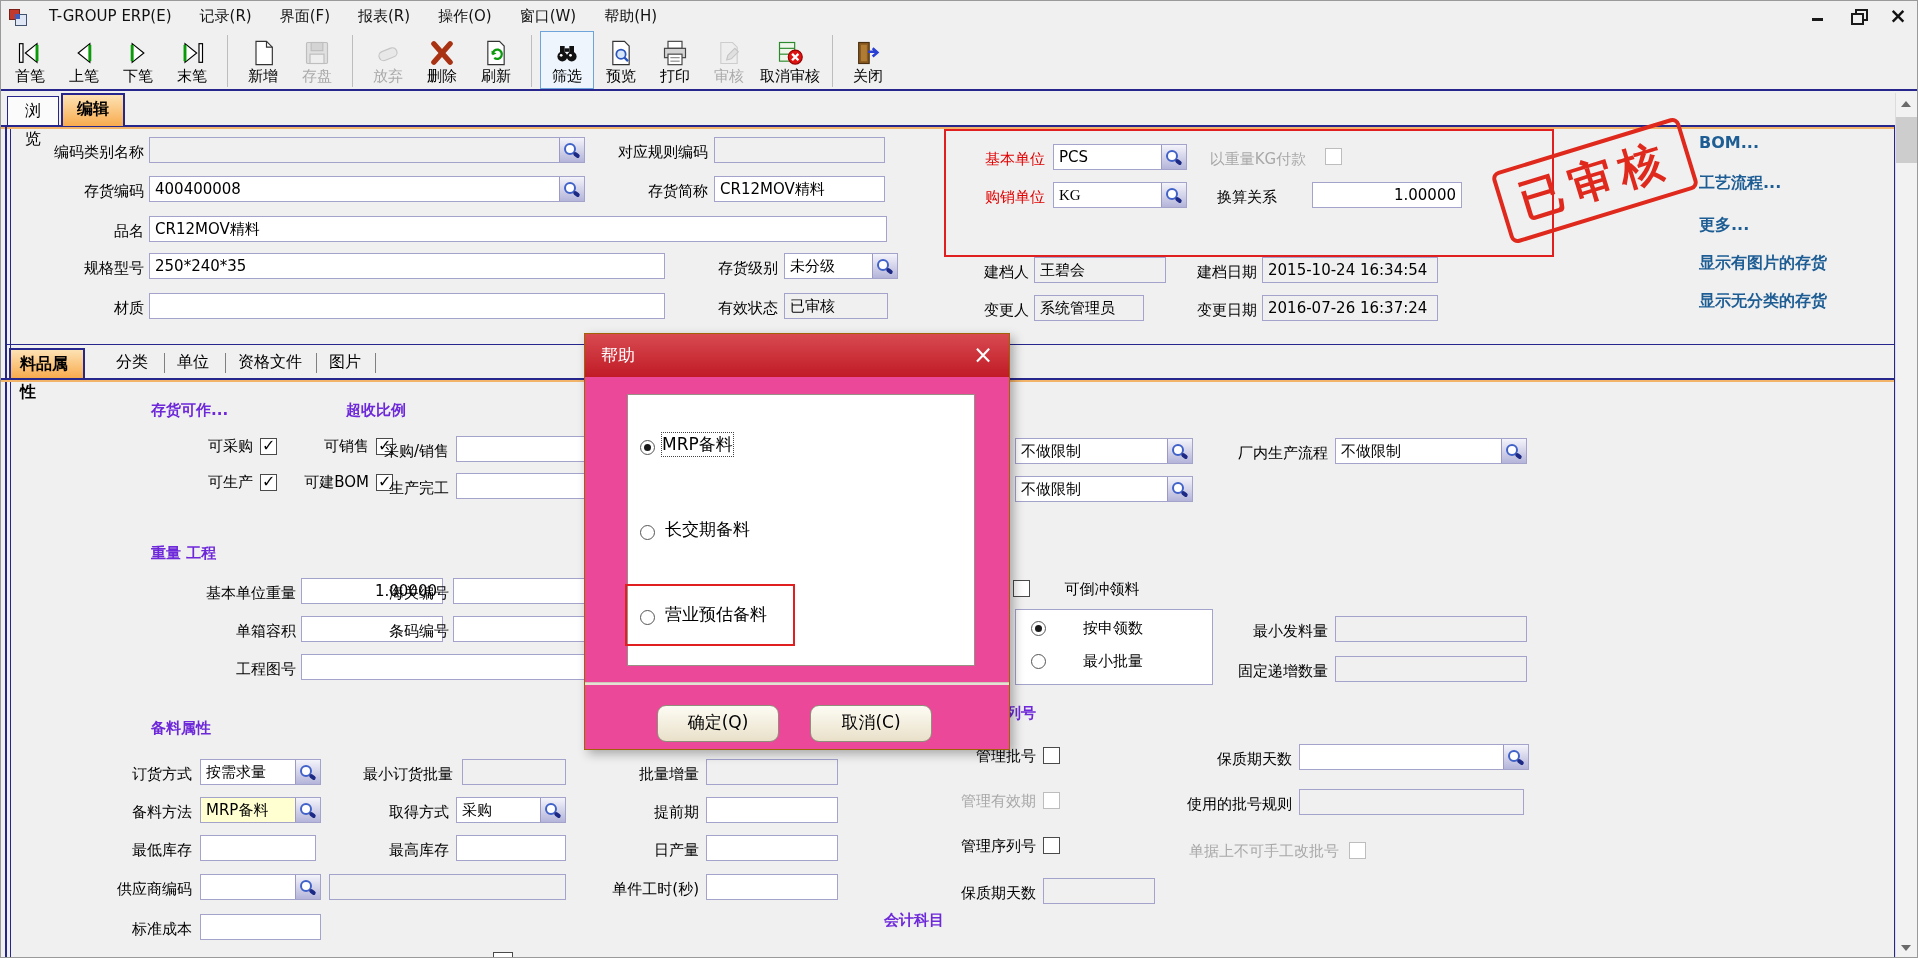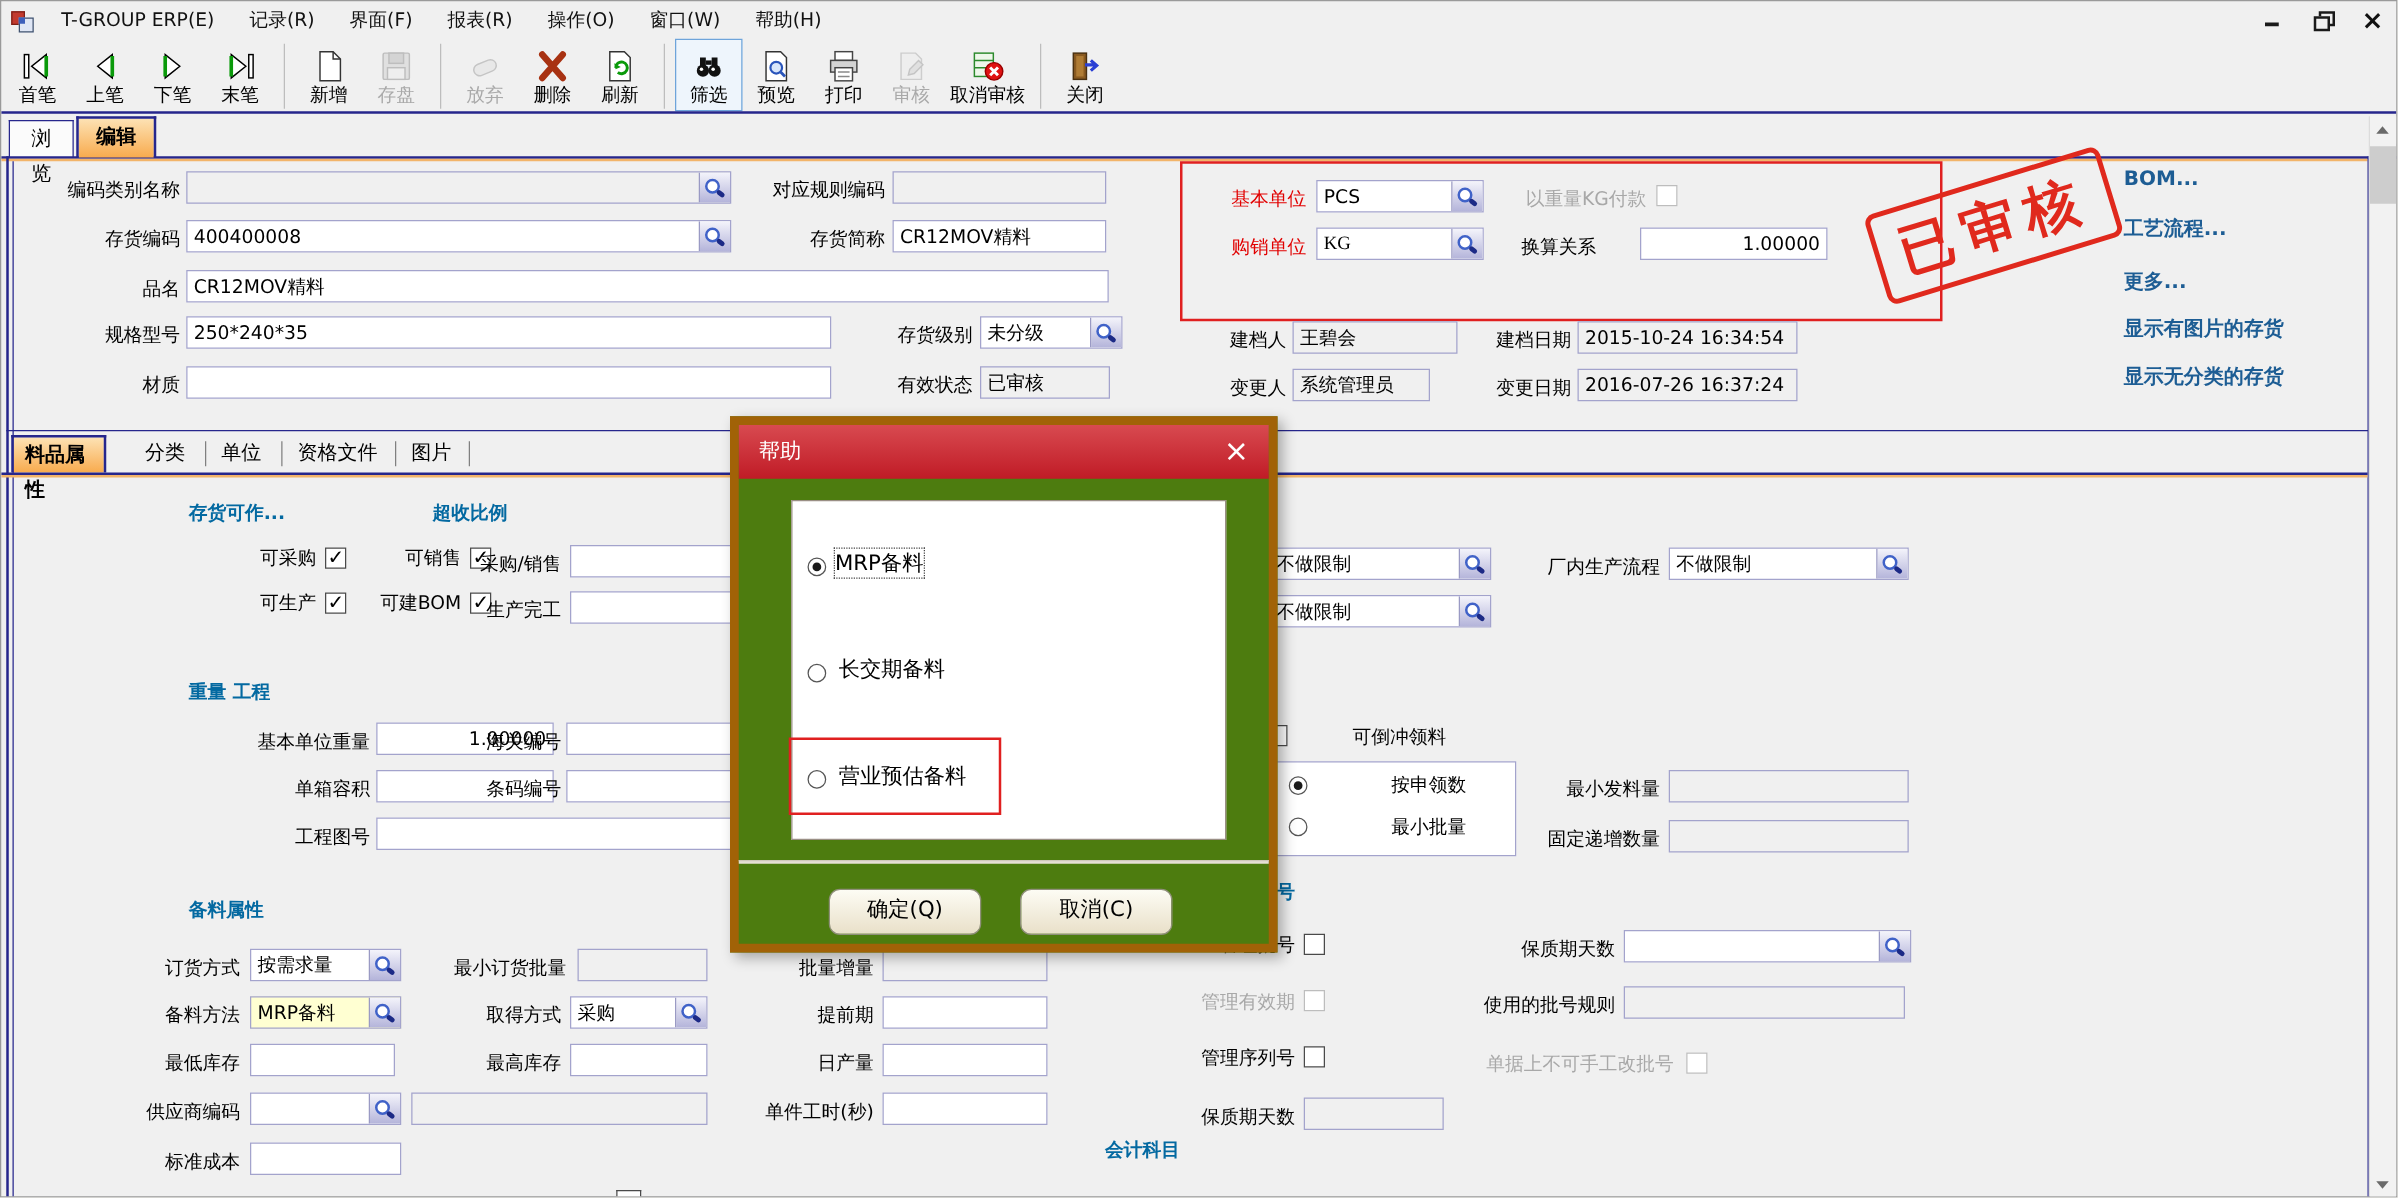--- a/index.html
+++ b/index.html
@@ -37,22 +37,22 @@
   .vline-left{position:absolute;left:4px;top:124px;width:2px;height:834px;background:#26268c;}
   .vline-left2{position:absolute;left:9px;top:128px;width:1px;height:830px;background:#26268c;}
   .vline-right{position:absolute;left:1893px;top:124px;width:2px;height:834px;background:#26268c;}
   .hline-mid{position:absolute;left:4px;top:343px;width:1891px;height:1px;background:#26268c;}
   .subtab-line{position:absolute;left:0;top:377px;width:1893px;height:2px;background:#26268c;}
   .subtab-orange{position:absolute;left:0;top:379px;width:1893px;height:2px;background:#f2b469;}
   
   .lbl{position:absolute;font-size:15px;color:#000;text-align:right;line-height:26px;white-space:nowrap;}
   .lbl.red{color:#e10000;}
   .lbl.dis{color:#a8a8a8;}
-  .lbl.left{text-align:right;}
-  .sec{position:absolute;font-size:15px;font-weight:bold;color:#0369a1;white-space:nowrap;}
+  .lbl.left{text-align:center;}
+  .sec{position:absolute;font-size:15px;font-weight:bold;color:#6d28d9;white-space:nowrap;}
   .fld{position:absolute;height:26px;background:#fff;border:1px solid #a3a3cc;box-sizing:border-box;font-size:15px;line-height:24px;padding:0 5px;white-space:nowrap;overflow:hidden;}
   .fld.dis{background:#f0f0f0;}
   .fld.yellow{background:#ffffd2;}
   .fld.num{text-align:right;}
   .fld.haslk{padding-right:28px;}
   .lk{position:absolute;right:0;top:0;bottom:0;width:24px;background:linear-gradient(#f4f4fb,#b4b4da);border-left:1px solid #9a9ac4;}
   .lk::before{content:"";position:absolute;left:4px;top:5px;width:8px;height:8px;border:2px solid #4062c8;border-radius:50%;background:#fff;}
   .lk::after{content:"";position:absolute;left:13px;top:15px;width:7px;height:4px;background:#1c2a86;border-radius:2px;transform:rotate(38deg);}
   .chkbox{position:absolute;width:17px;height:17px;background:#fff;border:1px solid #4a4a4a;box-sizing:border-box;}
   .chkbox.on::after{content:"✓";position:absolute;left:1px;top:-3px;font-size:16px;font-weight:bold;color:#000;}
@@ -60,21 +60,21 @@
   .radio{position:absolute;width:15px;height:15px;border:1px solid #555;border-radius:50%;background:#fff;box-sizing:border-box;}
   .radio.on::after{content:"";position:absolute;left:3px;top:3px;width:7px;height:7px;border-radius:50%;background:#1a1a1a;}
   .link{position:absolute;font-size:16px;font-weight:bold;color:#1d5d94;white-space:nowrap;cursor:pointer;}
   .redbox-units{position:absolute;left:943px;top:128px;width:606px;height:124px;border:2px solid #e02020;}
   .stamp{position:absolute;left:1496px;top:142px;padding:4px 16px;border:4px solid #e0291d;border-radius:8px;color:#e0291d;font-size:44px;font-weight:bold;letter-spacing:8px;transform:rotate(-17deg);white-space:nowrap;}
   
   .subtab{position:absolute;top:347px;height:30px;box-sizing:border-box;font-size:16px;line-height:28px;padding:0 9px;}
   .subtab.active{border:2px solid #26268c;border-bottom:none;background:linear-gradient(#fde2b4,#f8ab4e);font-weight:bold;}
   .subtab-sep{position:absolute;top:352px;width:1px;height:20px;background:#808080;}
   
-  .dialog{position:absolute;left:583px;top:332px;width:424px;height:415px;background:#4d7c0f;border:7px solid #a16207;box-shadow:4px 4px 10px rgba(0,0,0,.3);z-index:50;}
+  .dialog{position:absolute;left:583px;top:332px;width:424px;height:415px;background:#ec4899;border:1px solid #a16207;box-shadow:4px 4px 10px rgba(0,0,0,.3);z-index:50;}
   .dlg-title{position:absolute;left:0;top:0;width:100%;height:43px;background:linear-gradient(#d84a50,#c01b26);color:#fff;font-size:17px;line-height:43px;padding-left:16px;box-sizing:border-box;}
   .dlg-close{position:absolute;right:12px;top:8px;width:28px;height:28px;color:#fff;font-size:24px;line-height:26px;text-align:center;cursor:pointer;}
   .dlg-list{position:absolute;left:42px;top:60px;width:346px;height:270px;background:#fff;border:1px solid #9a8f85;}
   .dlg-opt-label{position:absolute;font-size:17px;color:#000;white-space:nowrap;}
   .dlg-opt-label.focus{outline:1px dotted #444;}
   .dlg-redbox{position:absolute;left:40px;top:250px;width:166px;height:58px;border:2px solid #e02020;}
   .dlg-sepline{position:absolute;left:0px;top:348px;width:424px;height:2px;background:#e6e0d4;border-top:1px solid #cfc8ba;}
   .dlg-btn{position:absolute;top:371px;width:120px;height:35px;background:linear-gradient(#fdfcf4,#e9e0c9);border:1px solid #8f8f7a;border-radius:9px;font-size:17px;text-align:center;line-height:33px;cursor:pointer;}
   
   .scrollbar{position:absolute;right:0;top:92px;width:21px;height:866px;background:#f2f2f2;border-left:1px solid #dcdcdc;}

